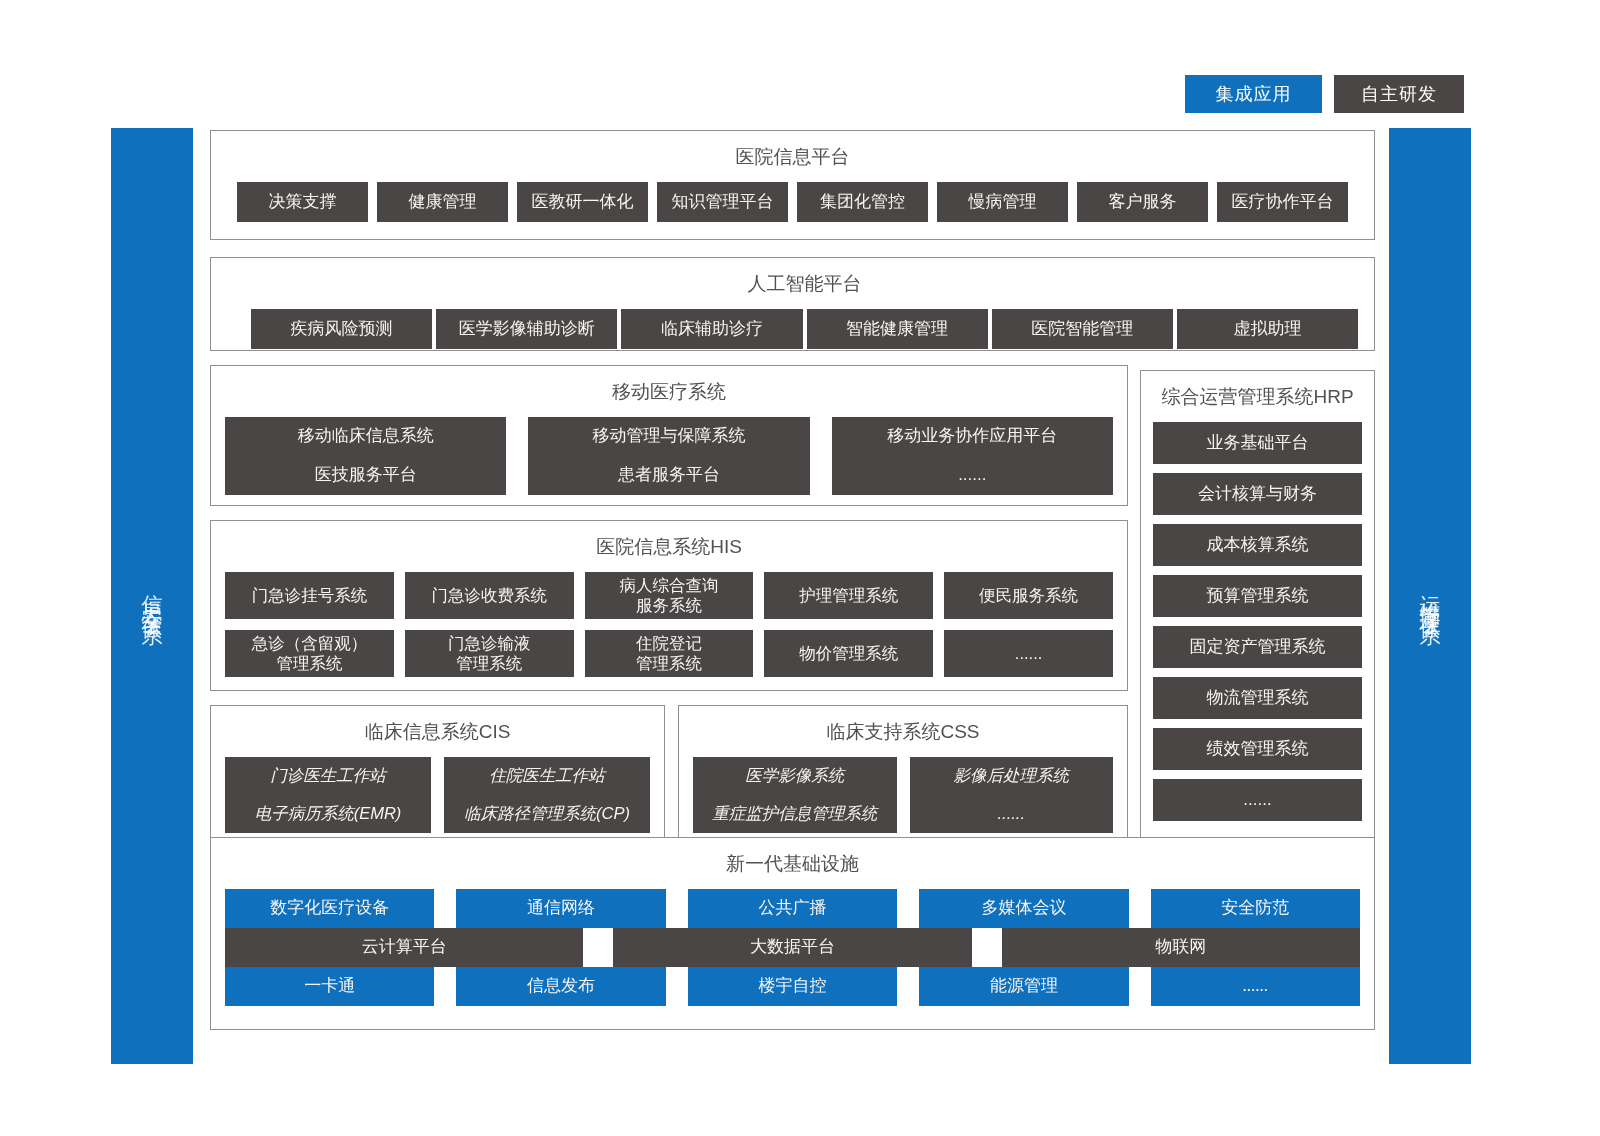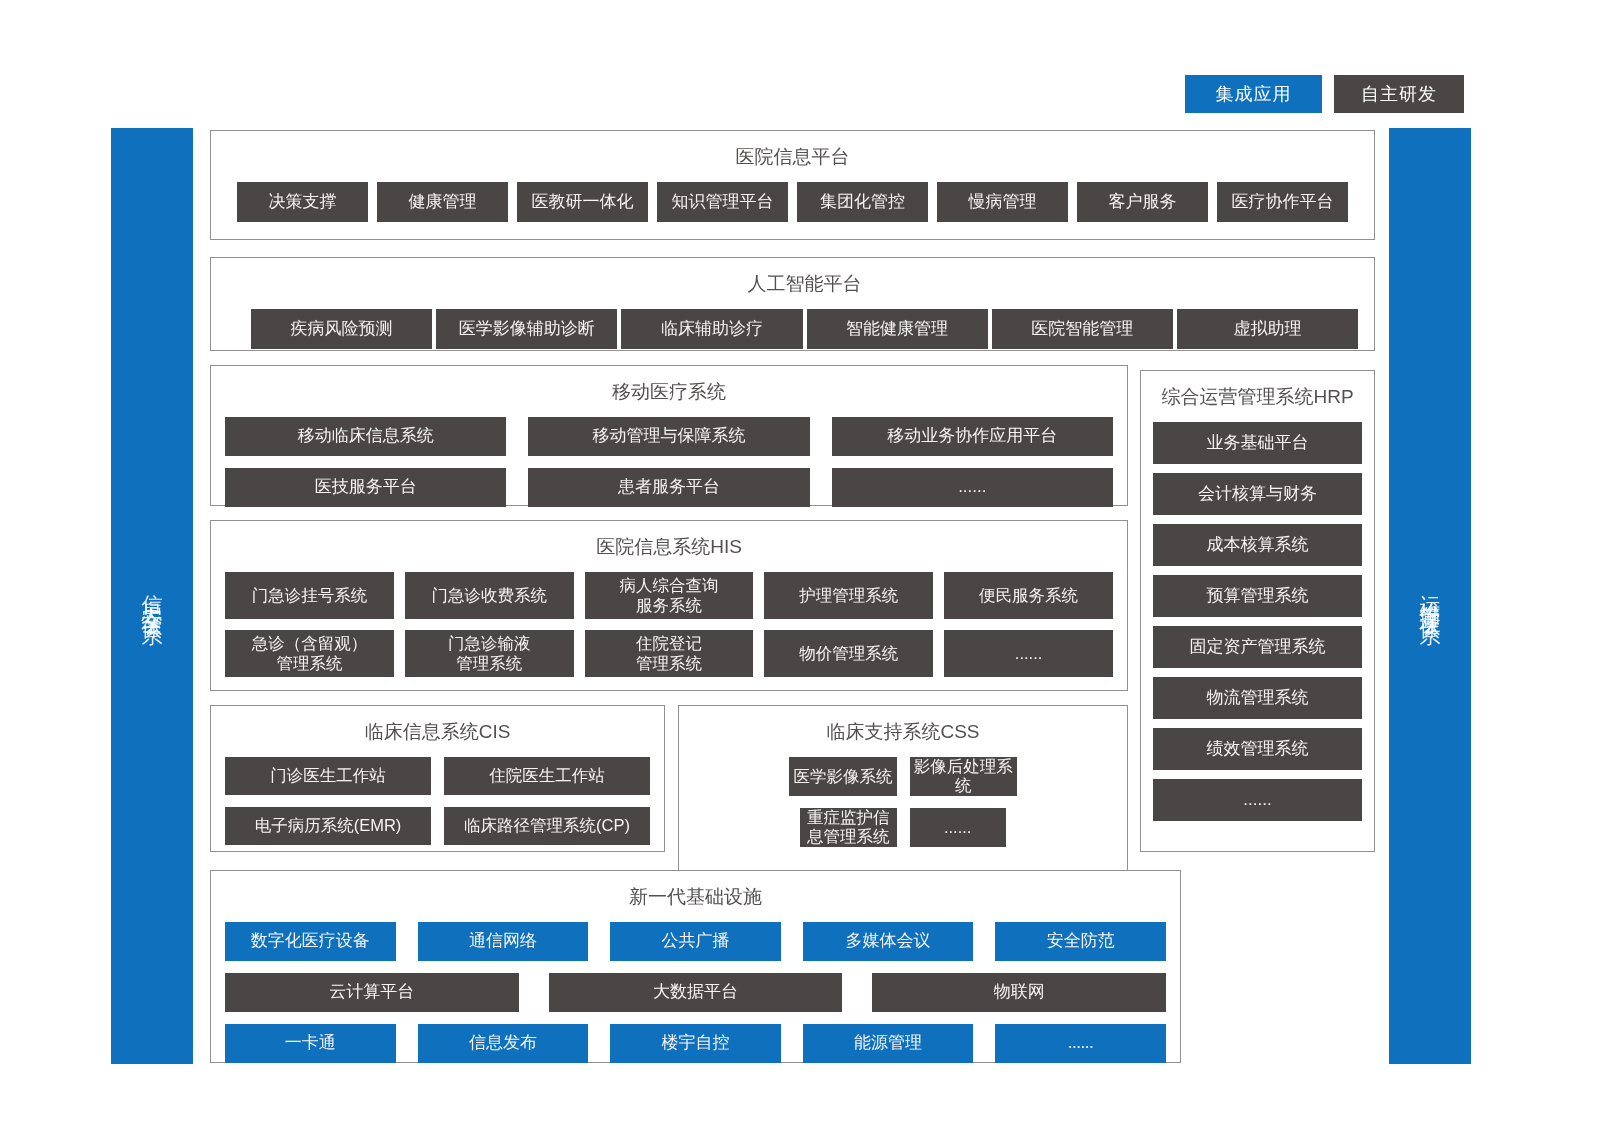--- a/index.html
+++ b/index.html
@@ -43,21 +43,20 @@
   }
   .section-title{
     text-align:center;color:#545050;
     font-size:19px;
     padding:13px 0 12px;
     flex:0 0 auto;
   }
   .row{
     display:flex;
     padding:0 14px;
-    margin-bottom:12px;
     flex:0 0 auto;
   }
   .box{
     background:#4A4645;color:#F7F5F4;
     flex:1;
     min-height:40px;
     display:flex;align-items:center;justify-content:center;
     text-align:center;
     font-size:17px;line-height:1.18;
     white-space:pre-line;
@@ -71,24 +70,24 @@
   #sec-mobile{left:210px;top:365px;width:918px;height:141px;}
   #sec-mobile .row{gap:22px;}
   #sec-mobile .box{min-height:39px;}
   #sec-hrp{left:1140px;top:370px;width:235px;height:482px;}
   #sec-hrp .col{display:flex;flex-direction:column;gap:9px;padding:0 12px;}
   #sec-hrp .box{flex:0 0 auto;min-height:42px;font-size:17px;text-align:center;}
   #sec-his{left:210px;top:520px;width:918px;height:171px;}
   #sec-his .row{gap:11px;margin-bottom:11px;}
   #sec-his .box{min-height:47px;font-size:16.5px;}
   #sec-cis{left:210px;top:705px;width:455px;height:147px;}
-  #sec-css{left:678px;top:705px;width:450px;height:178px;align-items:center;}
+  #sec-css{left:678px;top:705px;width:450px;height:178px;}
   #sec-cis .row,#sec-css .row{gap:13px;}
-  #sec-cis .box,#sec-css .box{min-height:38px;font-size:16.5px;}
-  #sec-infra{left:210px;top:870px;width:971px;height:193px;font-family:Liberation Serif, serif;}
+  #sec-cis .box,#sec-css .box{min-height:38px;font-size:16.5px;font-style:italic;}
+  #sec-infra{left:210px;top:837px;width:1165px;height:193px;font-family:Liberation Serif, serif;}
   #sec-infra .row.dark-row{gap:30px;}
   #sec-infra .row.blue-row{gap:22px;}
   #sec-infra .box{min-height:39px;}
 </style>
 </head>
 <body>
 
 <div id="legend-blue" class="legend-chip">集成应用</div>
 <div id="legend-dark" class="legend-chip">自主研发</div>
 

